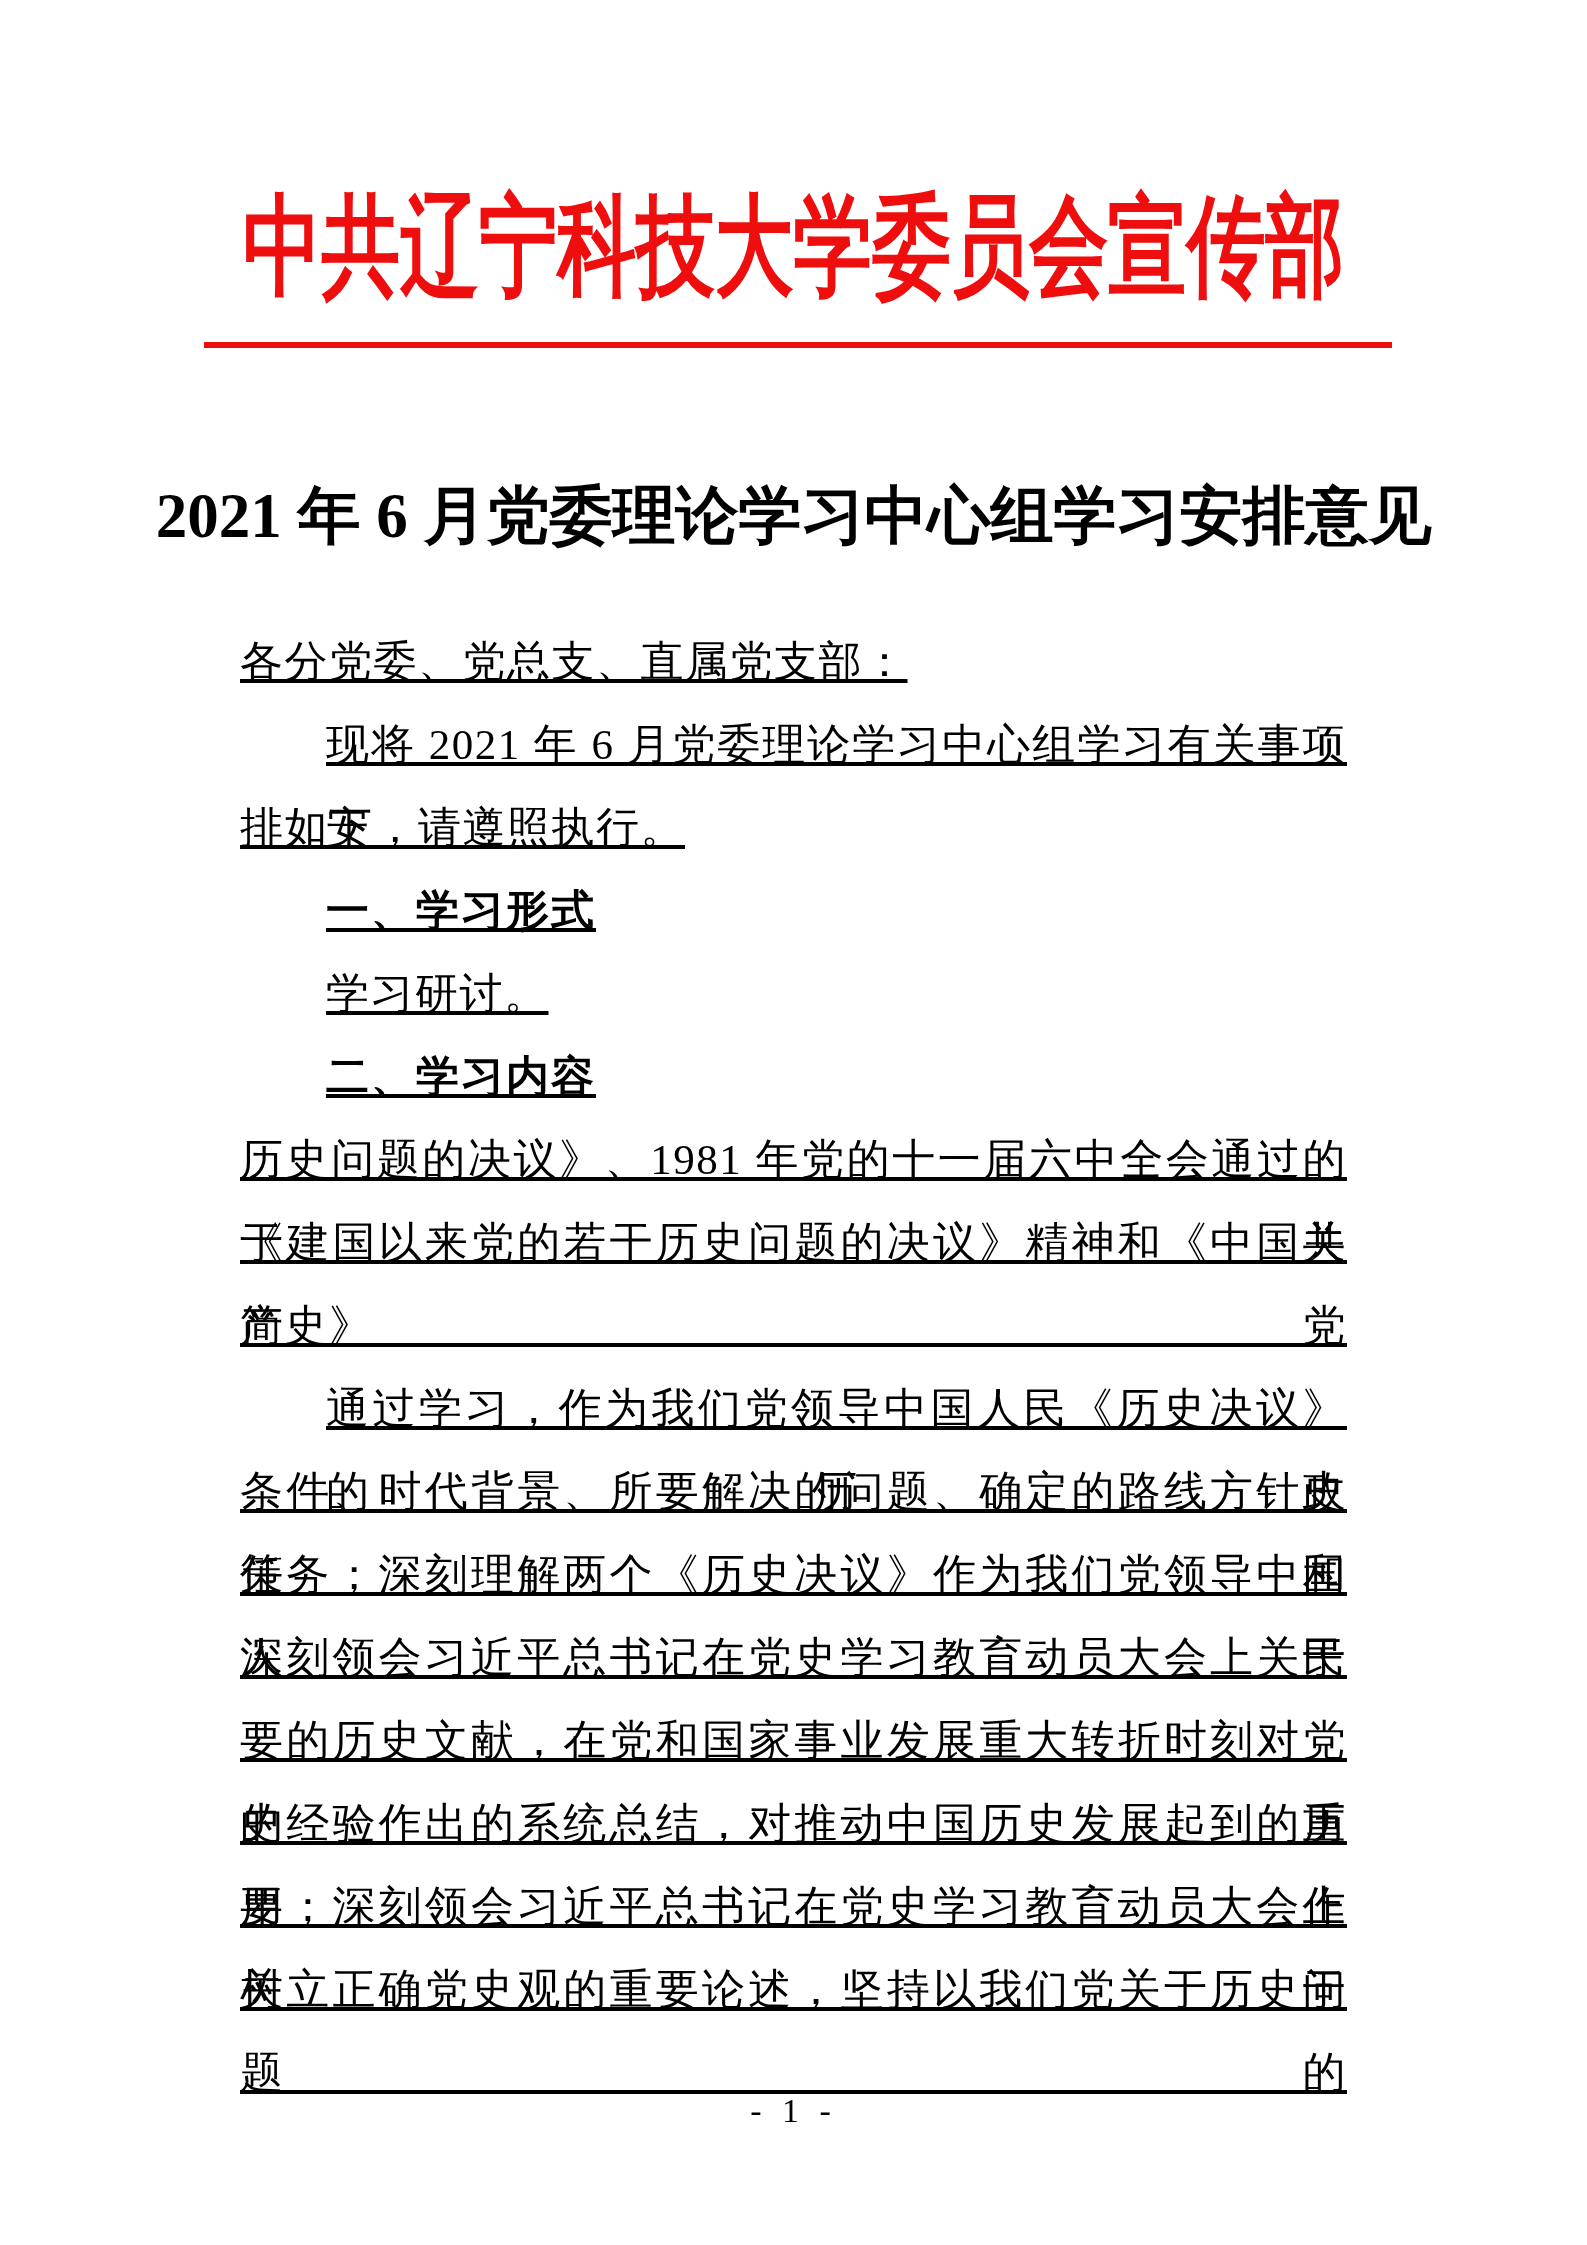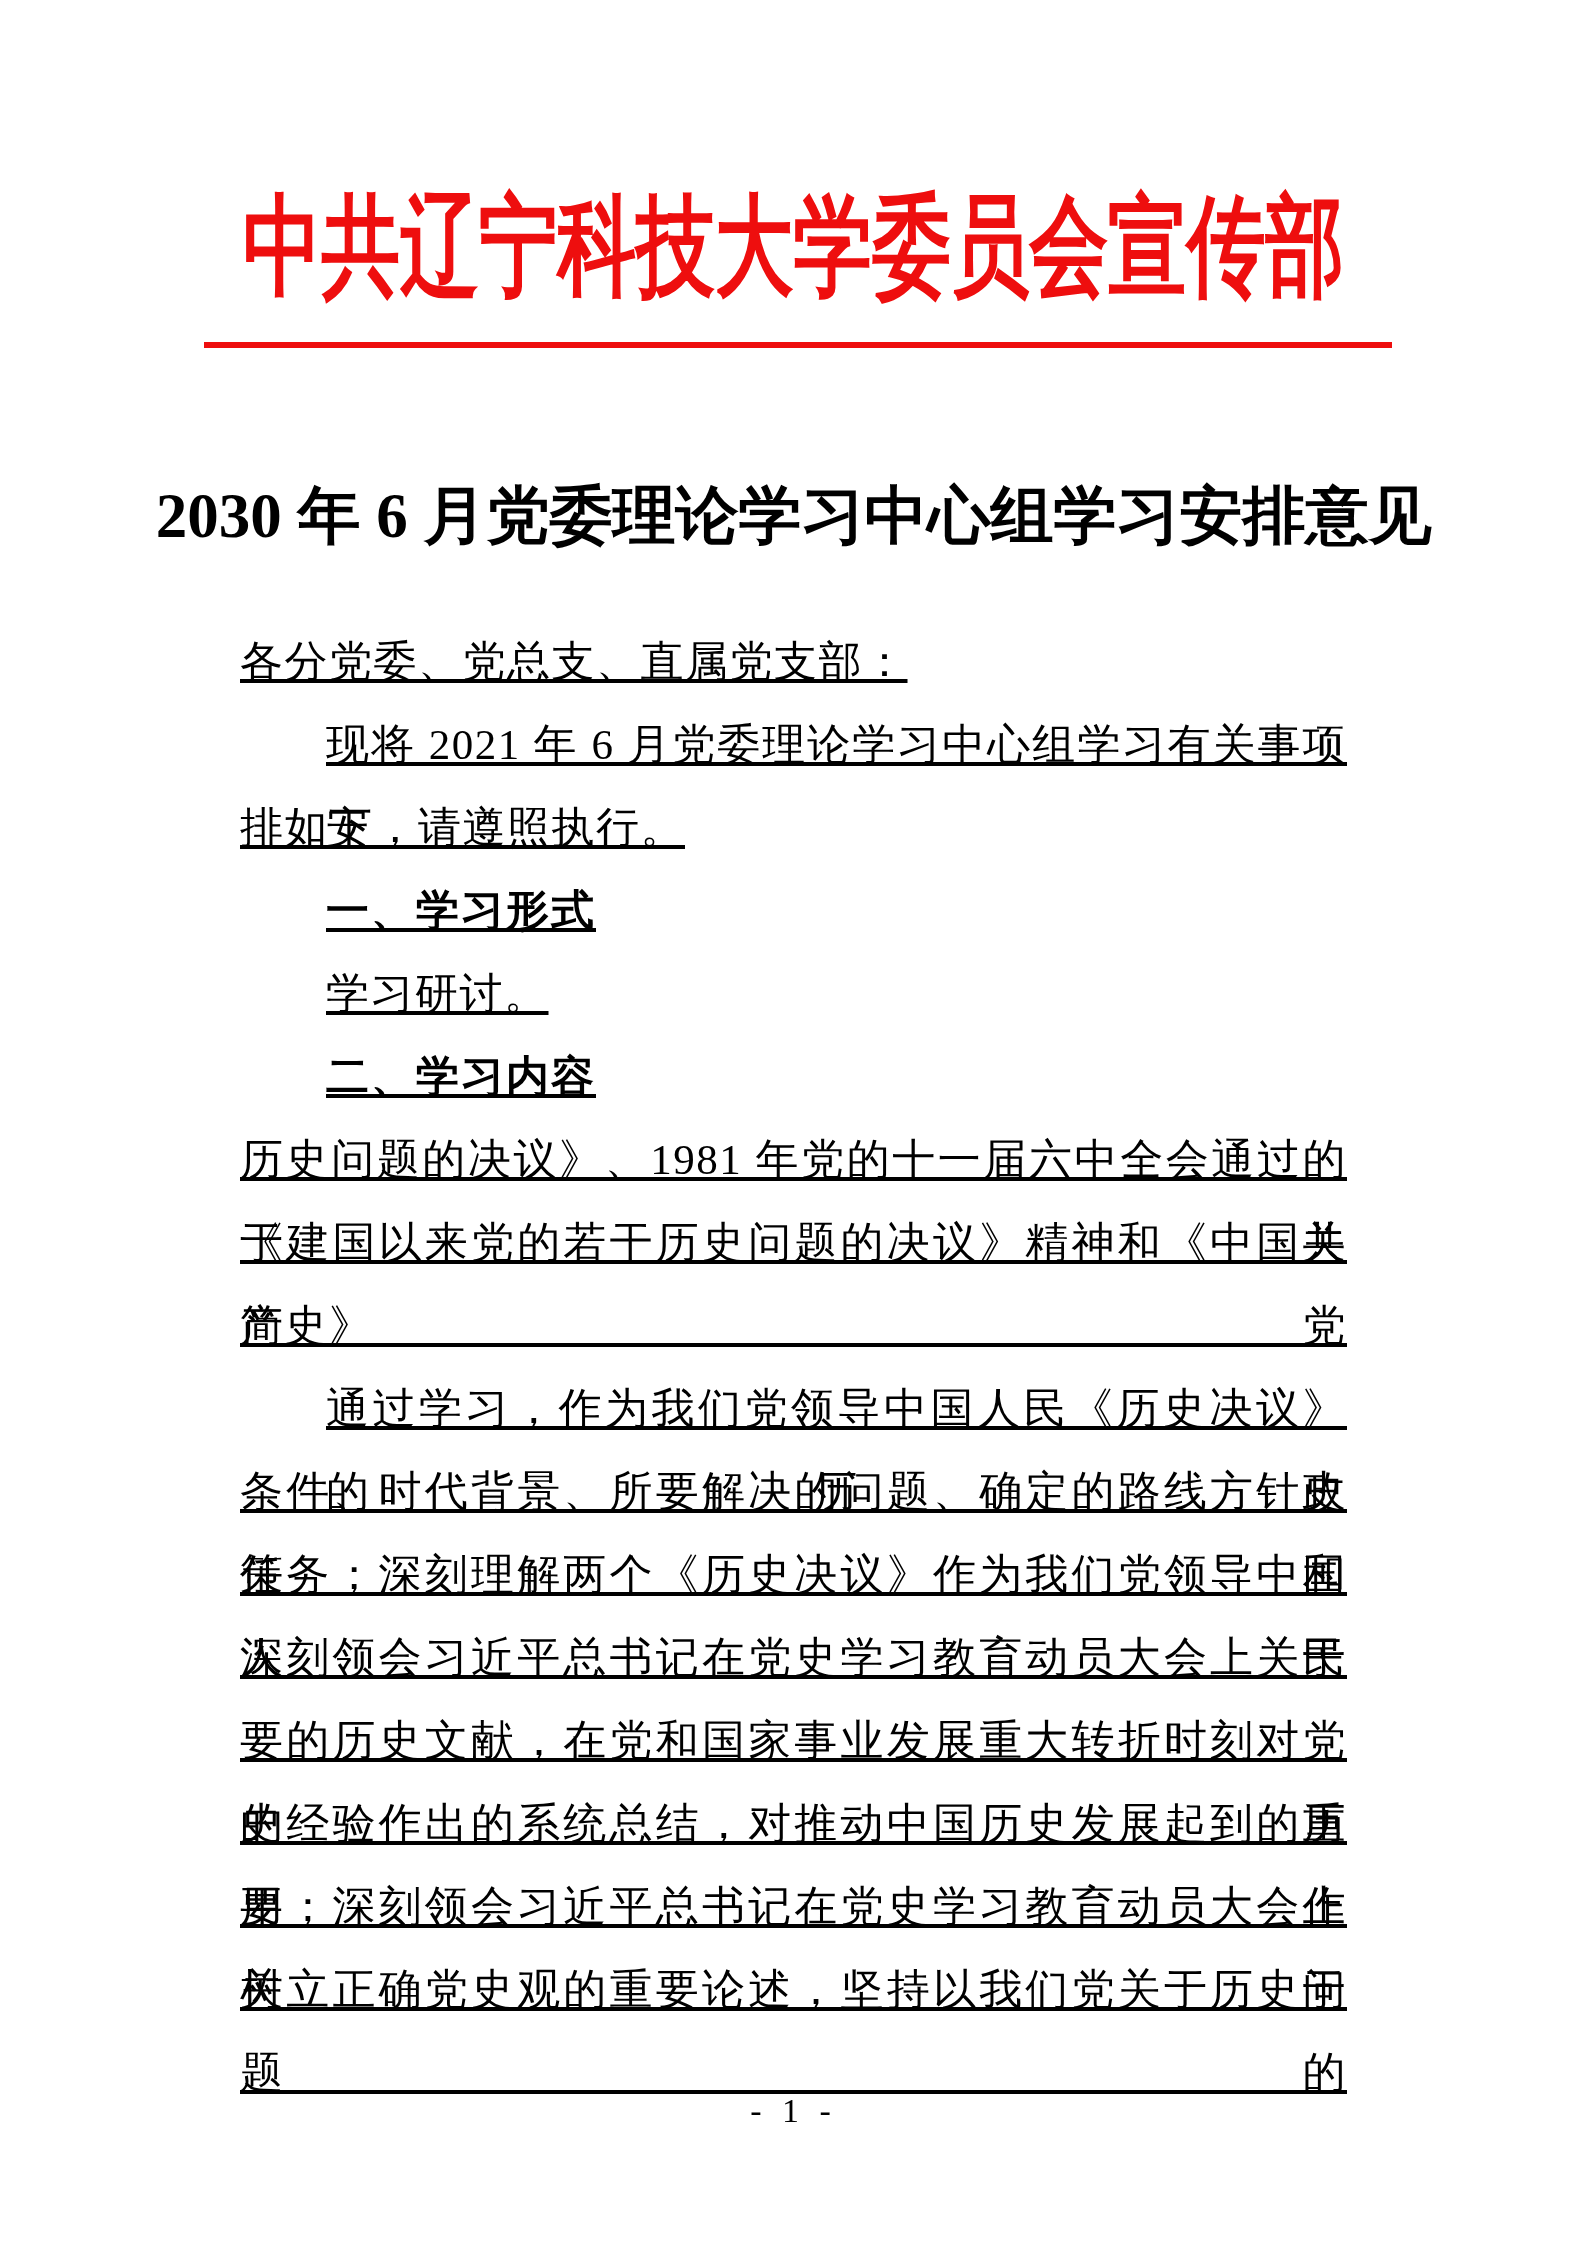--- a/index.html
+++ b/index.html
@@ -80,21 +80,21 @@
 </style>
 </head>
 <body>
 
 <div class="page">
 
   <div class="org-header">中共辽宁科技大学委员会宣传部</div>
 
   <div class="red-line"></div>
 
-  <div class="doc-title">2030 年 6 月党委理论学习中心组学习安排意见</div>
+  <div class="doc-title">2021 年 6 月党委理论学习中心组学习安排意见</div>
 
   <div class="body-text" id="body-lines">
       <div class="line">各分党委、党总支、直属党支部：</div>
       <div class="line justify indent">现将 2021 年 6 月党委理论学习中心组学习有关事项安</div>
       <div class="line">排如下，请遵照执行。</div>
       <div class="line indent heading">一、学习形式</div>
       <div class="line indent">学习研讨。</div>
       <div class="line indent heading">二、学习内容</div>
       <div class="line justify">历史问题的决议》、1981 年党的十一届六中全会通过的《关</div>
       <div class="line justify">于建国以来党的若干历史问题的决议》精神和《中国共产党</div>

